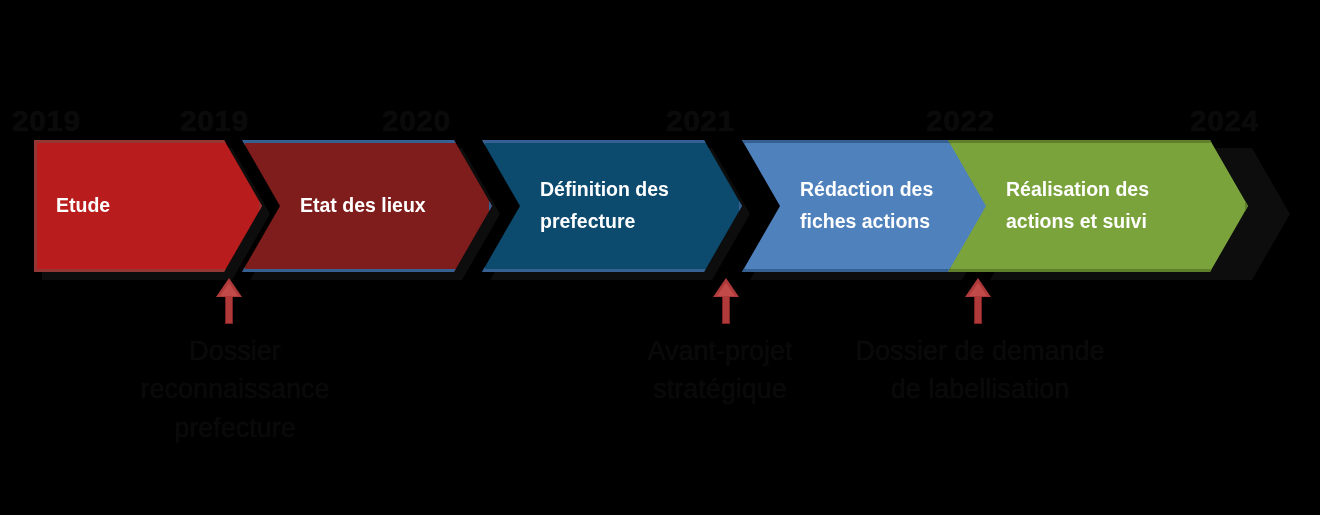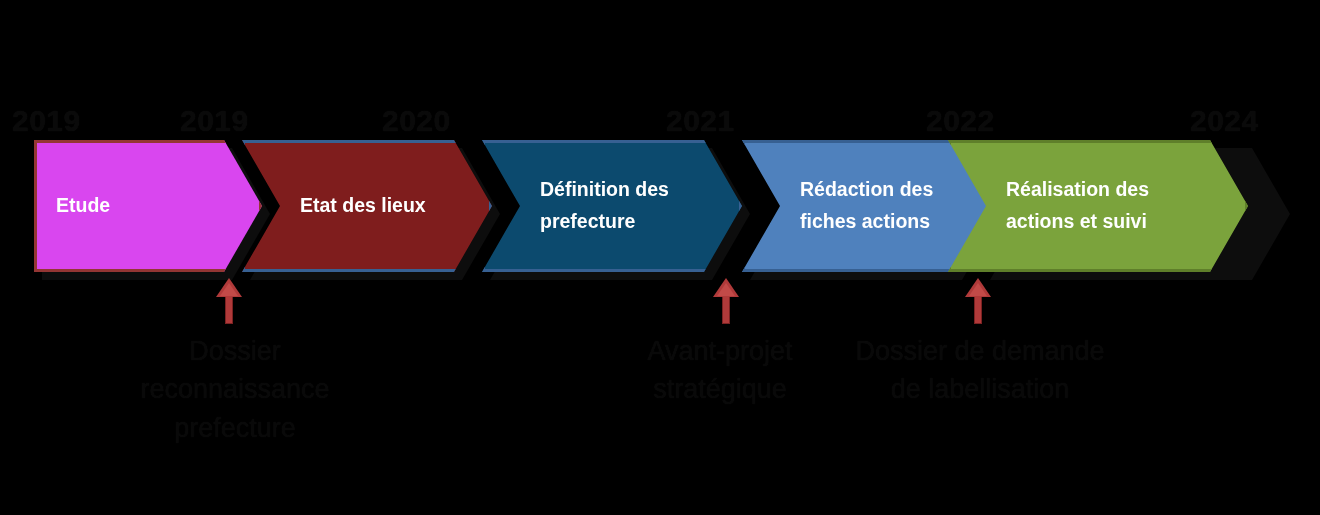--- a/index.html
+++ b/index.html
@@ -129,21 +129,21 @@
     <div class="year-label" style="left: 180px;">2019</div>
     <div class="year-label" style="left: 382px;">2020</div>
     <div class="year-label" style="left: 666px;">2021</div>
     <div class="year-label" style="left: 926px;">2022</div>
     <div class="year-label" style="left: 1190px;">2024</div>
   </div>
 
   <div class="chev-row">
 
     <div class="chev-shadow" style="left: 42px; width: 228px; top: 8px; clip-path: polygon(0px 0px, 190px 0px, 228px 66px, 190px 132px, 0px 132px);"></div>
-    <div class="chev" style="left: 34px; width: 228px; clip-path: polygon(0px 0px, 190px 0px, 228px 66px, 190px 132px, 0px 132px); background: #d946ef; box-shadow: rgb(148, 54, 52) 0px 0px 0px 3px inset; padding-left: 22px; padding-right: 46px;">
+    <div class="chev" style="left: 34px; width: 228px; clip-path: polygon(0px 0px, 190px 0px, 228px 66px, 190px 132px, 0px 132px); background: #b91c1c; box-shadow: rgb(148, 54, 52) 0px 0px 0px 3px inset; padding-left: 22px; padding-right: 46px;">
       <span class="lbl">Etude</span>
     </div>
 
     <div class="chev-shadow" style="left: 250px; width: 250px; top: 8px; clip-path: polygon(0px 0px, 212px 0px, 250px 66px, 212px 132px, 0px 132px, 38px 66px);"></div>
     <div class="chev" style="left: 242px; width: 250px; clip-path: polygon(0px 0px, 212px 0px, 250px 66px, 212px 132px, 0px 132px, 38px 66px); background: #7f1d1d; box-shadow: rgb(55, 96, 146) 0px 0px 0px 3px inset; padding-left: 58px; padding-right: 46px;">
       <span class="lbl">Etat des lieux</span>
     </div>
 
     <div class="chev-shadow" style="left: 490px; width: 260px; top: 8px; clip-path: polygon(0px 0px, 222px 0px, 260px 66px, 222px 132px, 0px 132px, 38px 66px);"></div>
     <div class="chev" style="left: 482px; width: 260px; clip-path: polygon(0px 0px, 222px 0px, 260px 66px, 222px 132px, 0px 132px, 38px 66px); background: #0c4a6e; box-shadow: rgb(55, 96, 146) 0px 0px 0px 3px inset; padding-left: 58px; padding-right: 46px;">

